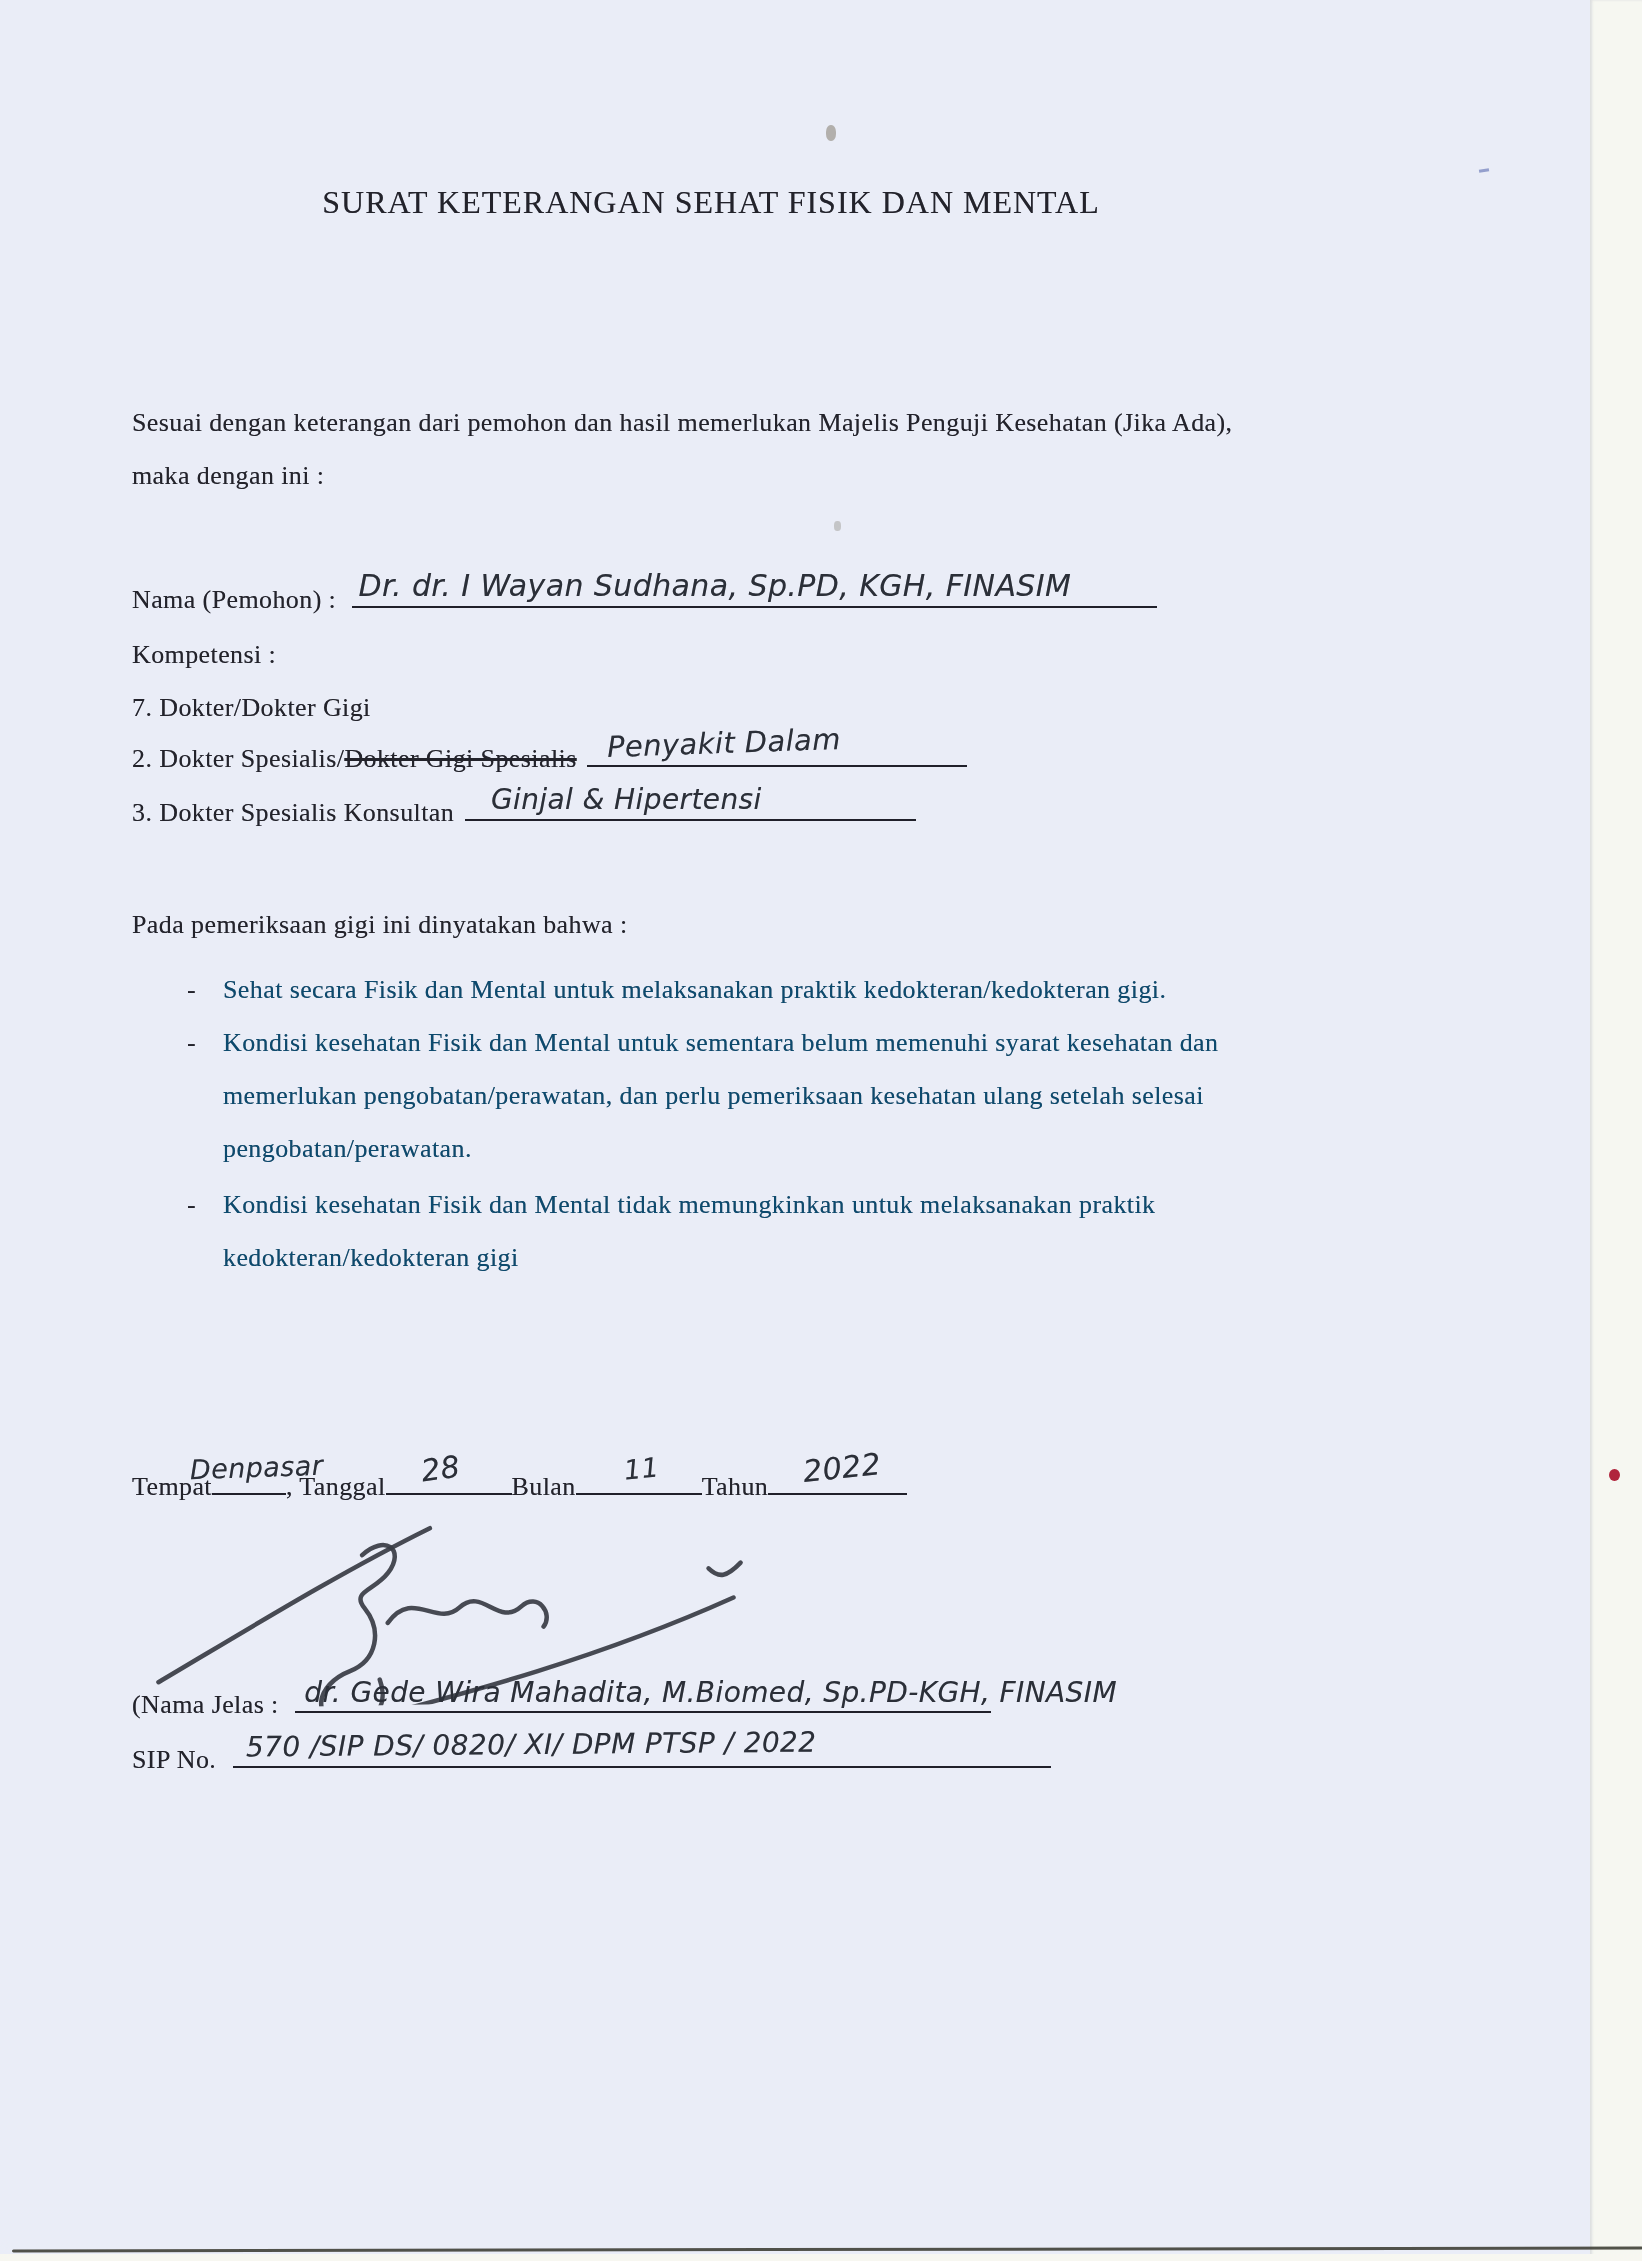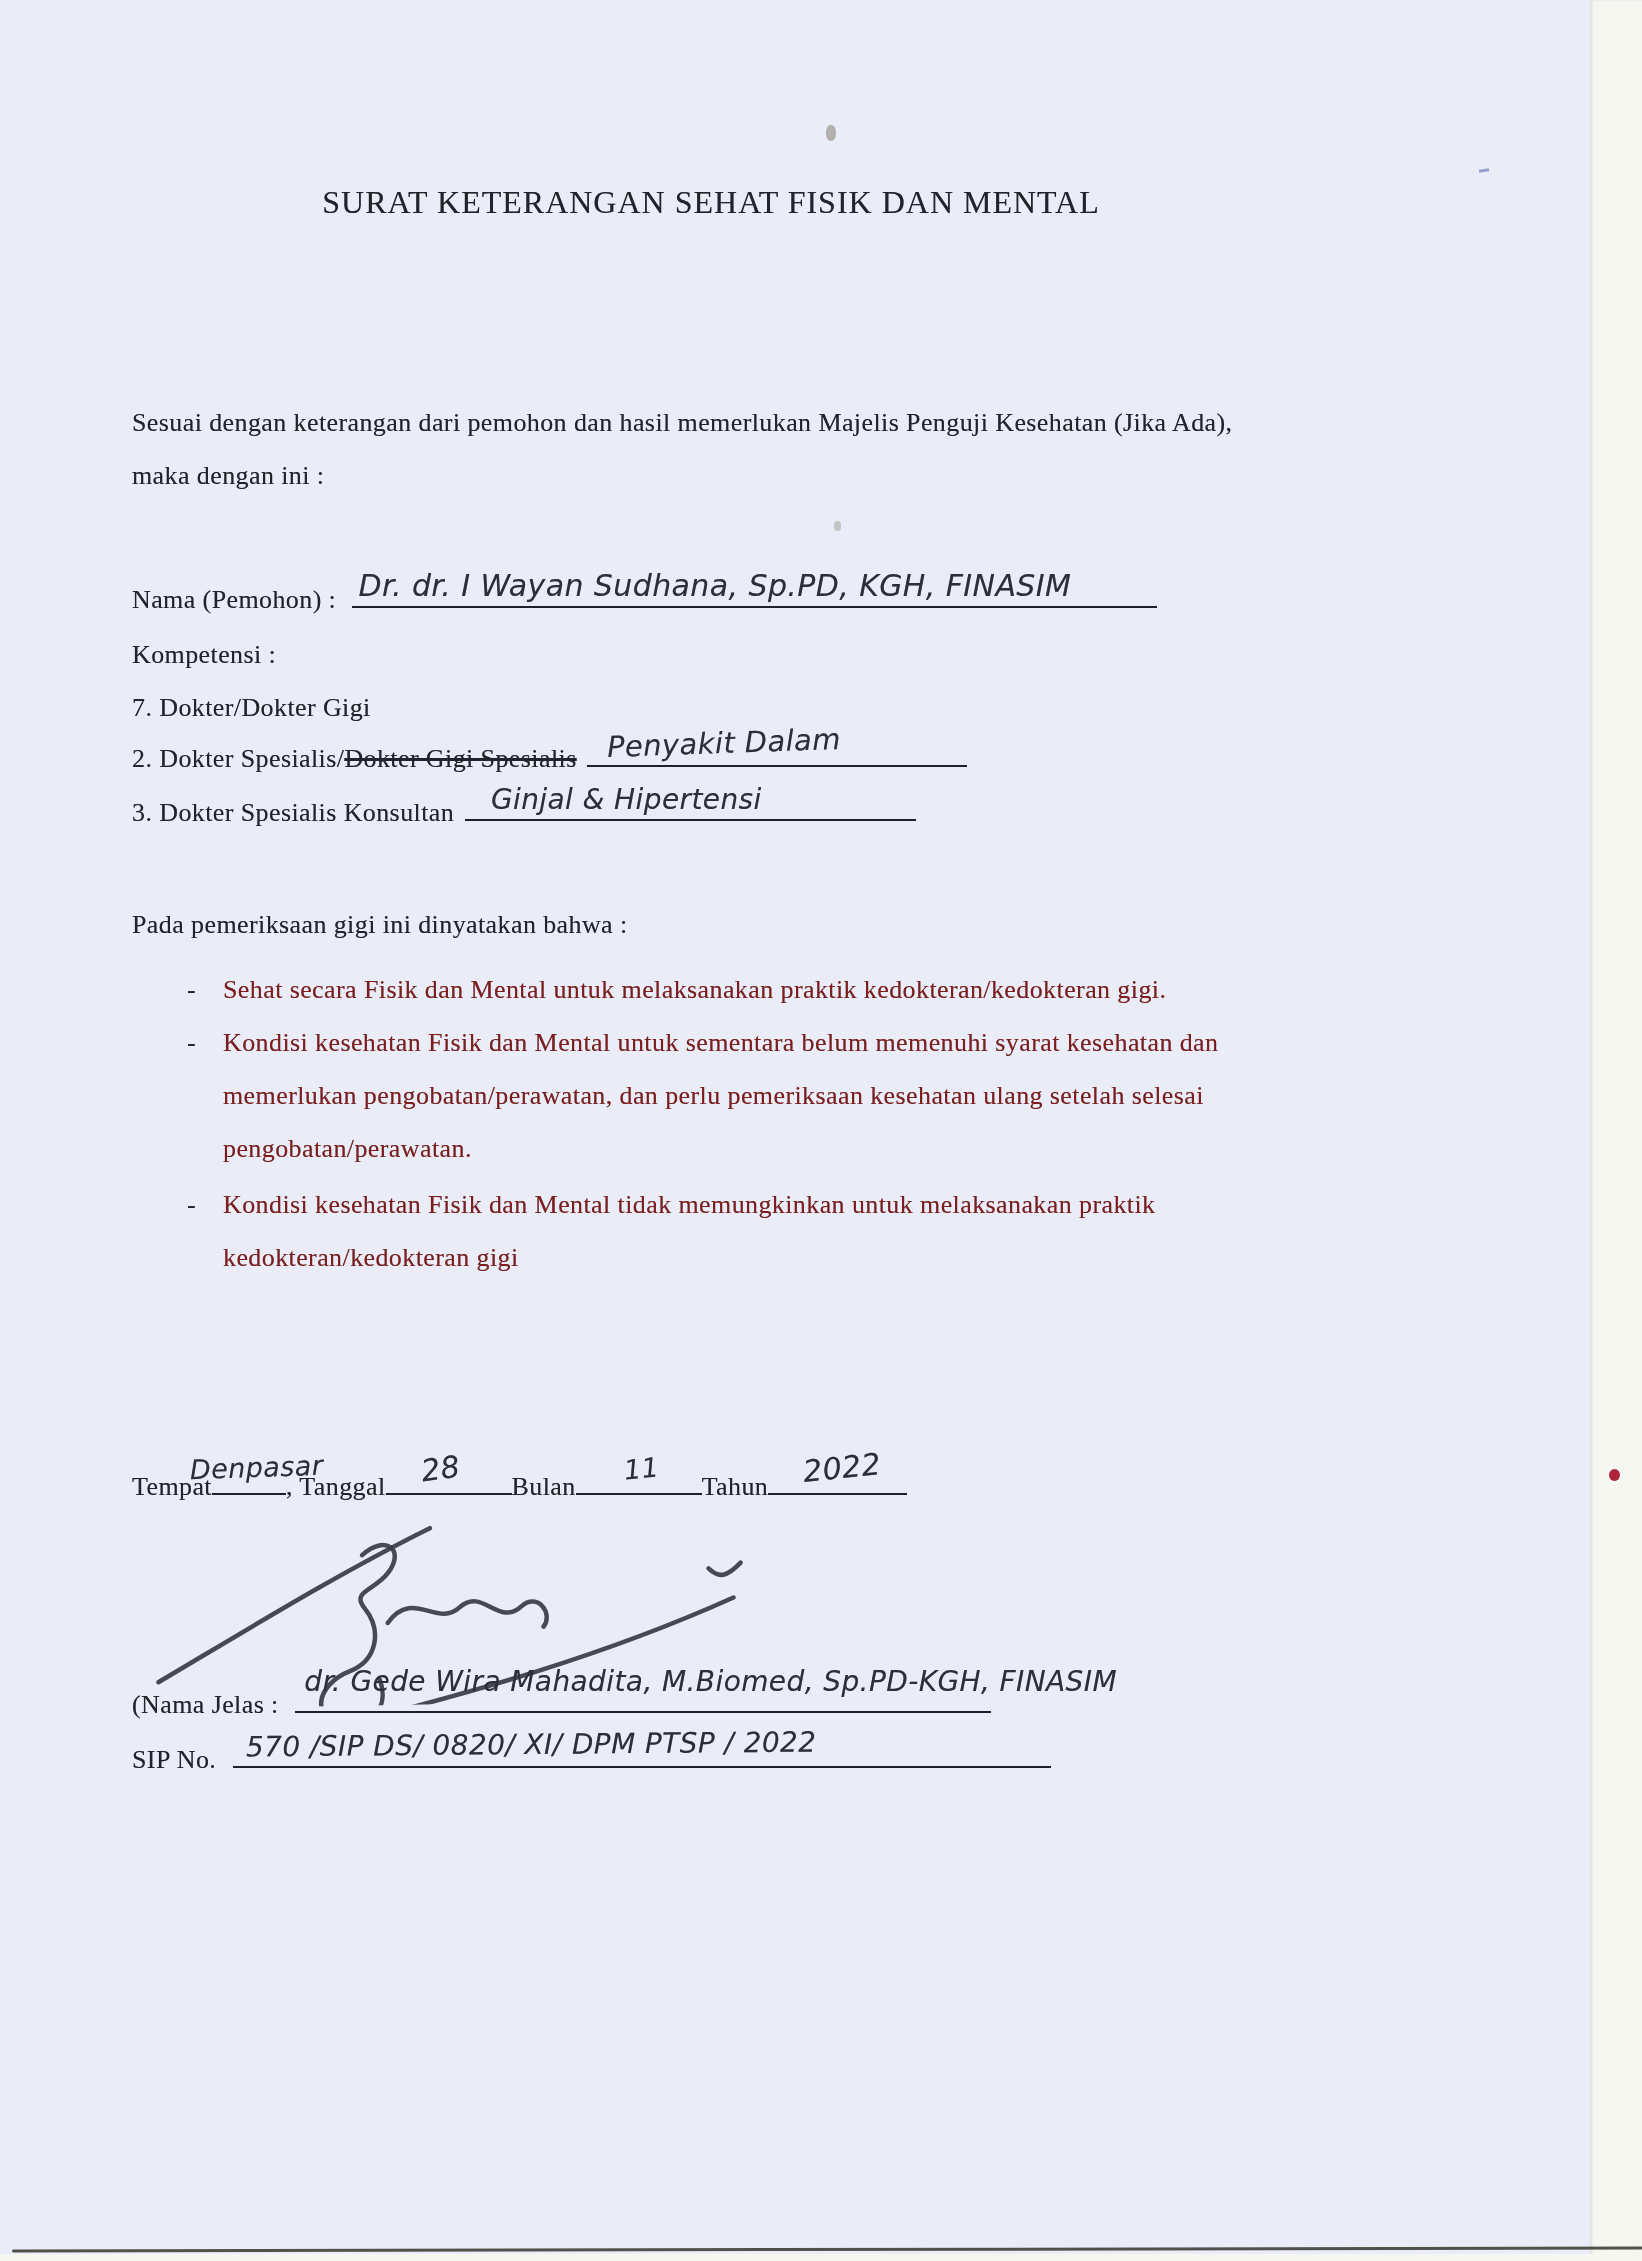--- a/index.html
+++ b/index.html
@@ -35,21 +35,21 @@
   .ul .hw{position:absolute;}
   .struck{text-decoration:line-through;text-decoration-thickness:2.6px;}
   .bullets{position:absolute;left:187px;top:963px;width:1224px;}
   .bullet{position:absolute;left:0;display:flex;}
   .bullet .dash{
     font-family:"Liberation Serif", serif;font-size:26px;color:#23232b;
     width:36px;flex:0 0 36px;line-height:53px;
     text-shadow:0 0 0.6px rgba(30,30,45,.45);
   }
   .bullet .btxt{
-    font-family:"Liberation Serif", serif;font-size:26px;letter-spacing:0.4px;color:#7f1d1d;
+    font-family:"Liberation Serif", serif;font-size:26px;letter-spacing:0.4px;color:#0c4a6e;
     width:1134px;line-height:53px;white-space:normal;
     text-shadow:0 0 0.6px rgba(30,30,45,.45);
   }
   .sig{position:absolute;left:148px;top:1511px;transform:rotate(-1deg);}
   .sig path{fill:none;stroke:#383c44;stroke-width:7;stroke-linecap:round;opacity:.92;}
   .right-strip{
     position:absolute;left:1590px;top:0;width:53px;height:2261px;
     background:#f6f7f1;box-shadow:inset 1.9px 0 2.6px rgba(150,155,175,.28);
   }
   .bottom-strip{position:absolute;left:0;top:2254px;width:1643px;height:7.7px;background:#f7f7f1;}
@@ -130,21 +130,21 @@
     <path d="M14 258 C160 175, 300 92, 440 26"></path>
     <path d="M334 66 C370 34, 402 58, 374 94 C352 122, 316 122, 336 148 C364 184, 354 230, 312 246 C258 266, 246 322, 308 330 C348 336, 372 298, 358 260"></path>
     <path d="M372 172 C412 118, 448 182, 484 150 C520 118, 544 182, 580 150 C606 128, 630 162, 614 182"></path>
     <path d="M300 330 C500 282, 700 232, 910 142"></path>
     <path d="M872 96 C888 112, 900 110, 922 88"></path>
   </svg>
 
   <div class="typed" style="left:132px;top:1688px;">
     <span>(Nama Jelas :</span>
     <span class="ul" style="width:696px;margin-left:9px;">
-      <span class="hw" style="font-size:28px;left:9.7px;bottom:13px;">dr. Gede Wira Mahadita, M.Biomed, Sp.PD-KGH, FINASIM</span>
+      <span class="hw" style="font-size:28px;left:9.7px;bottom:2px;">dr. Gede Wira Mahadita, M.Biomed, Sp.PD-KGH, FINASIM</span>
     </span>
   </div>
 
   <div class="typed" style="left:132px;top:1743px;">
     <span>SIP No.</span>
     <span class="ul" style="width:818px;margin-left:10.3px;">
       <span class="hw" style="font-size:28px;left:13px;bottom:5.2px;transform:rotate(-0.5deg);">570 /SIP DS/ 0820/ XI/ DPM PTSP / 2022</span>
     </span>
   </div>
 

